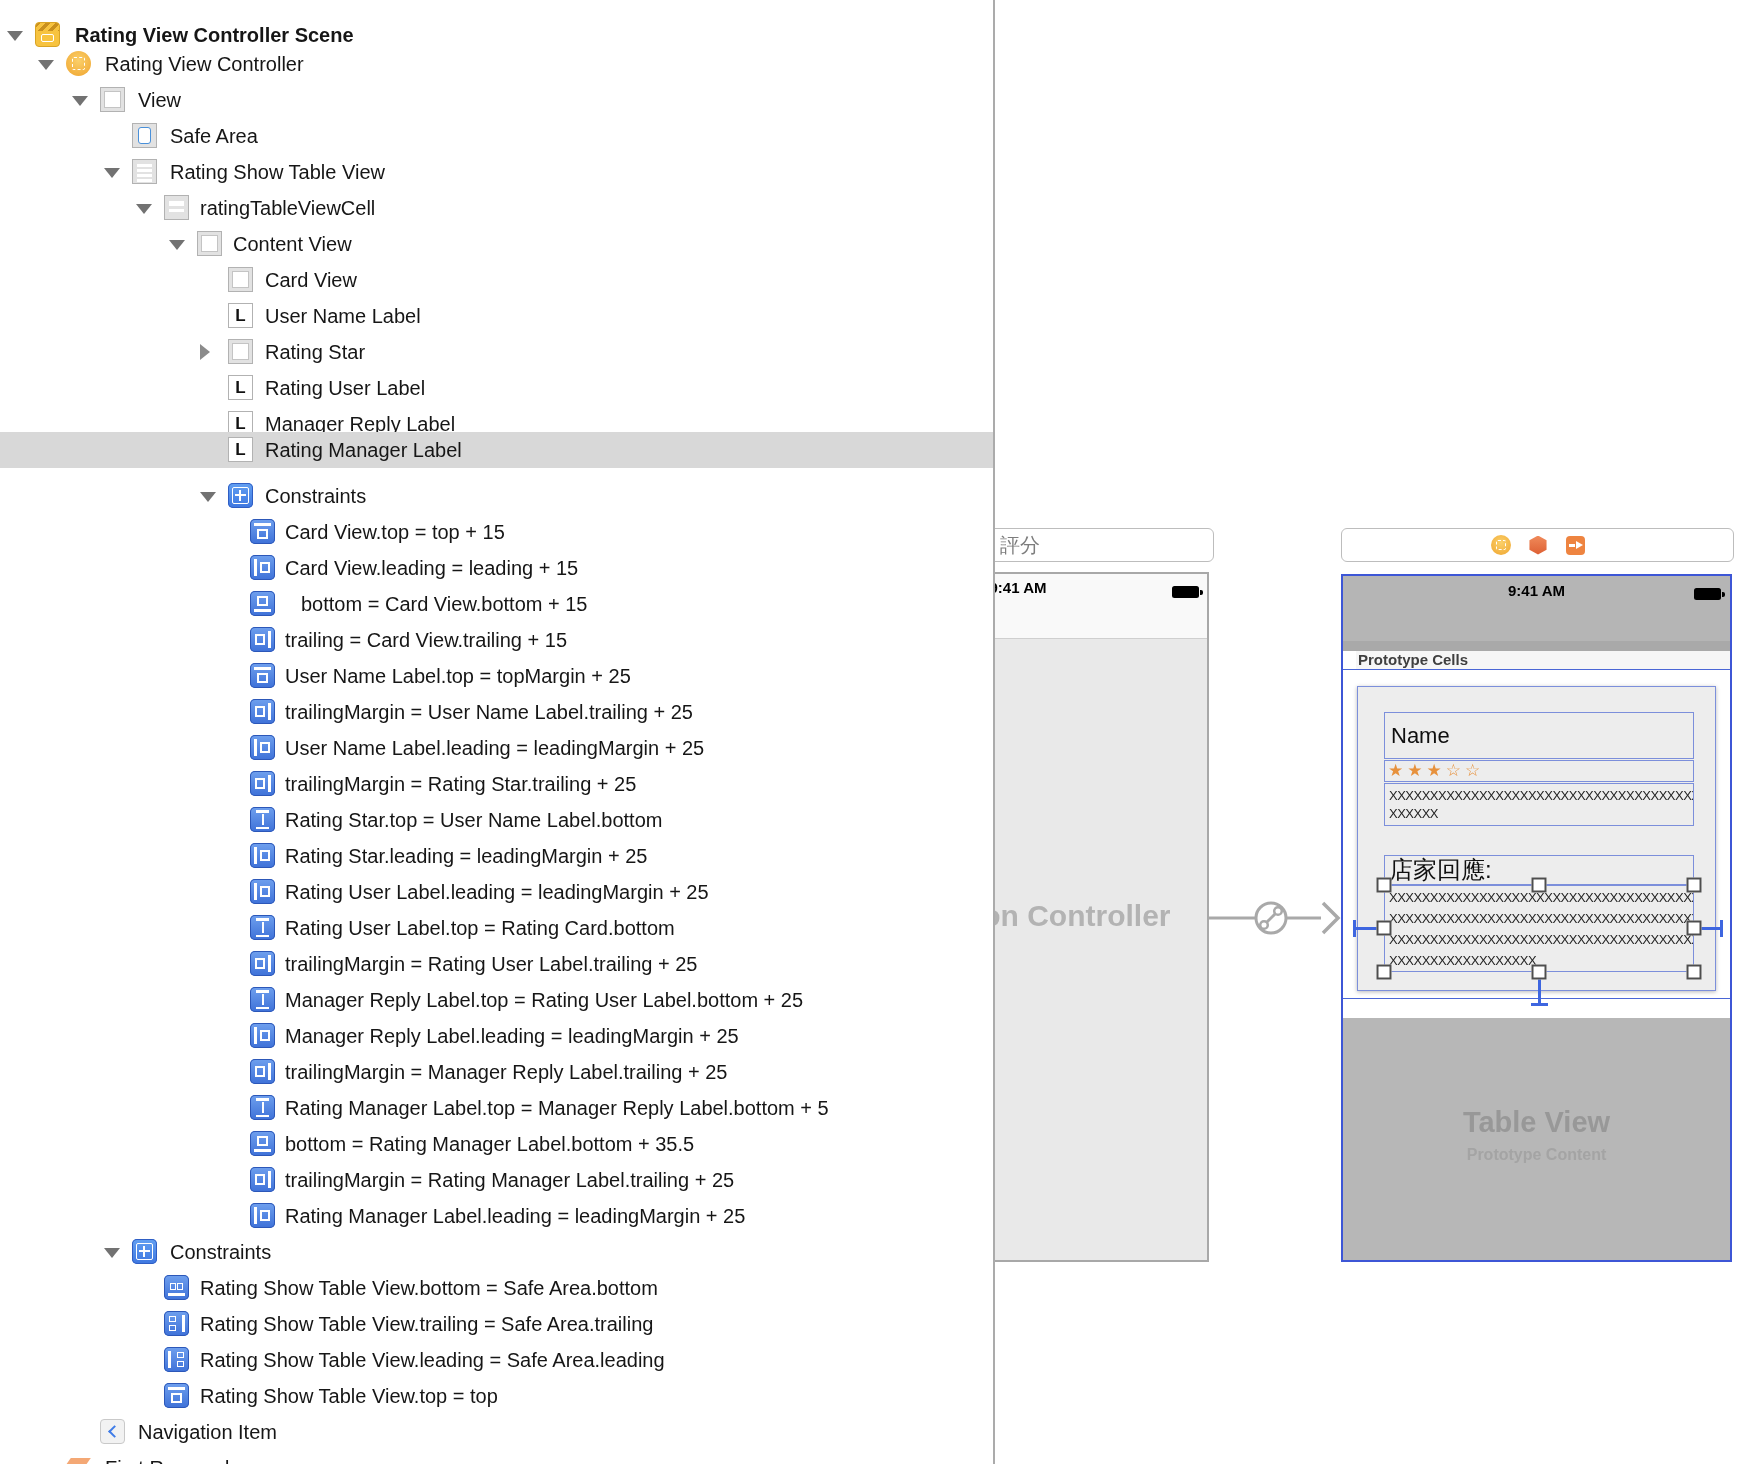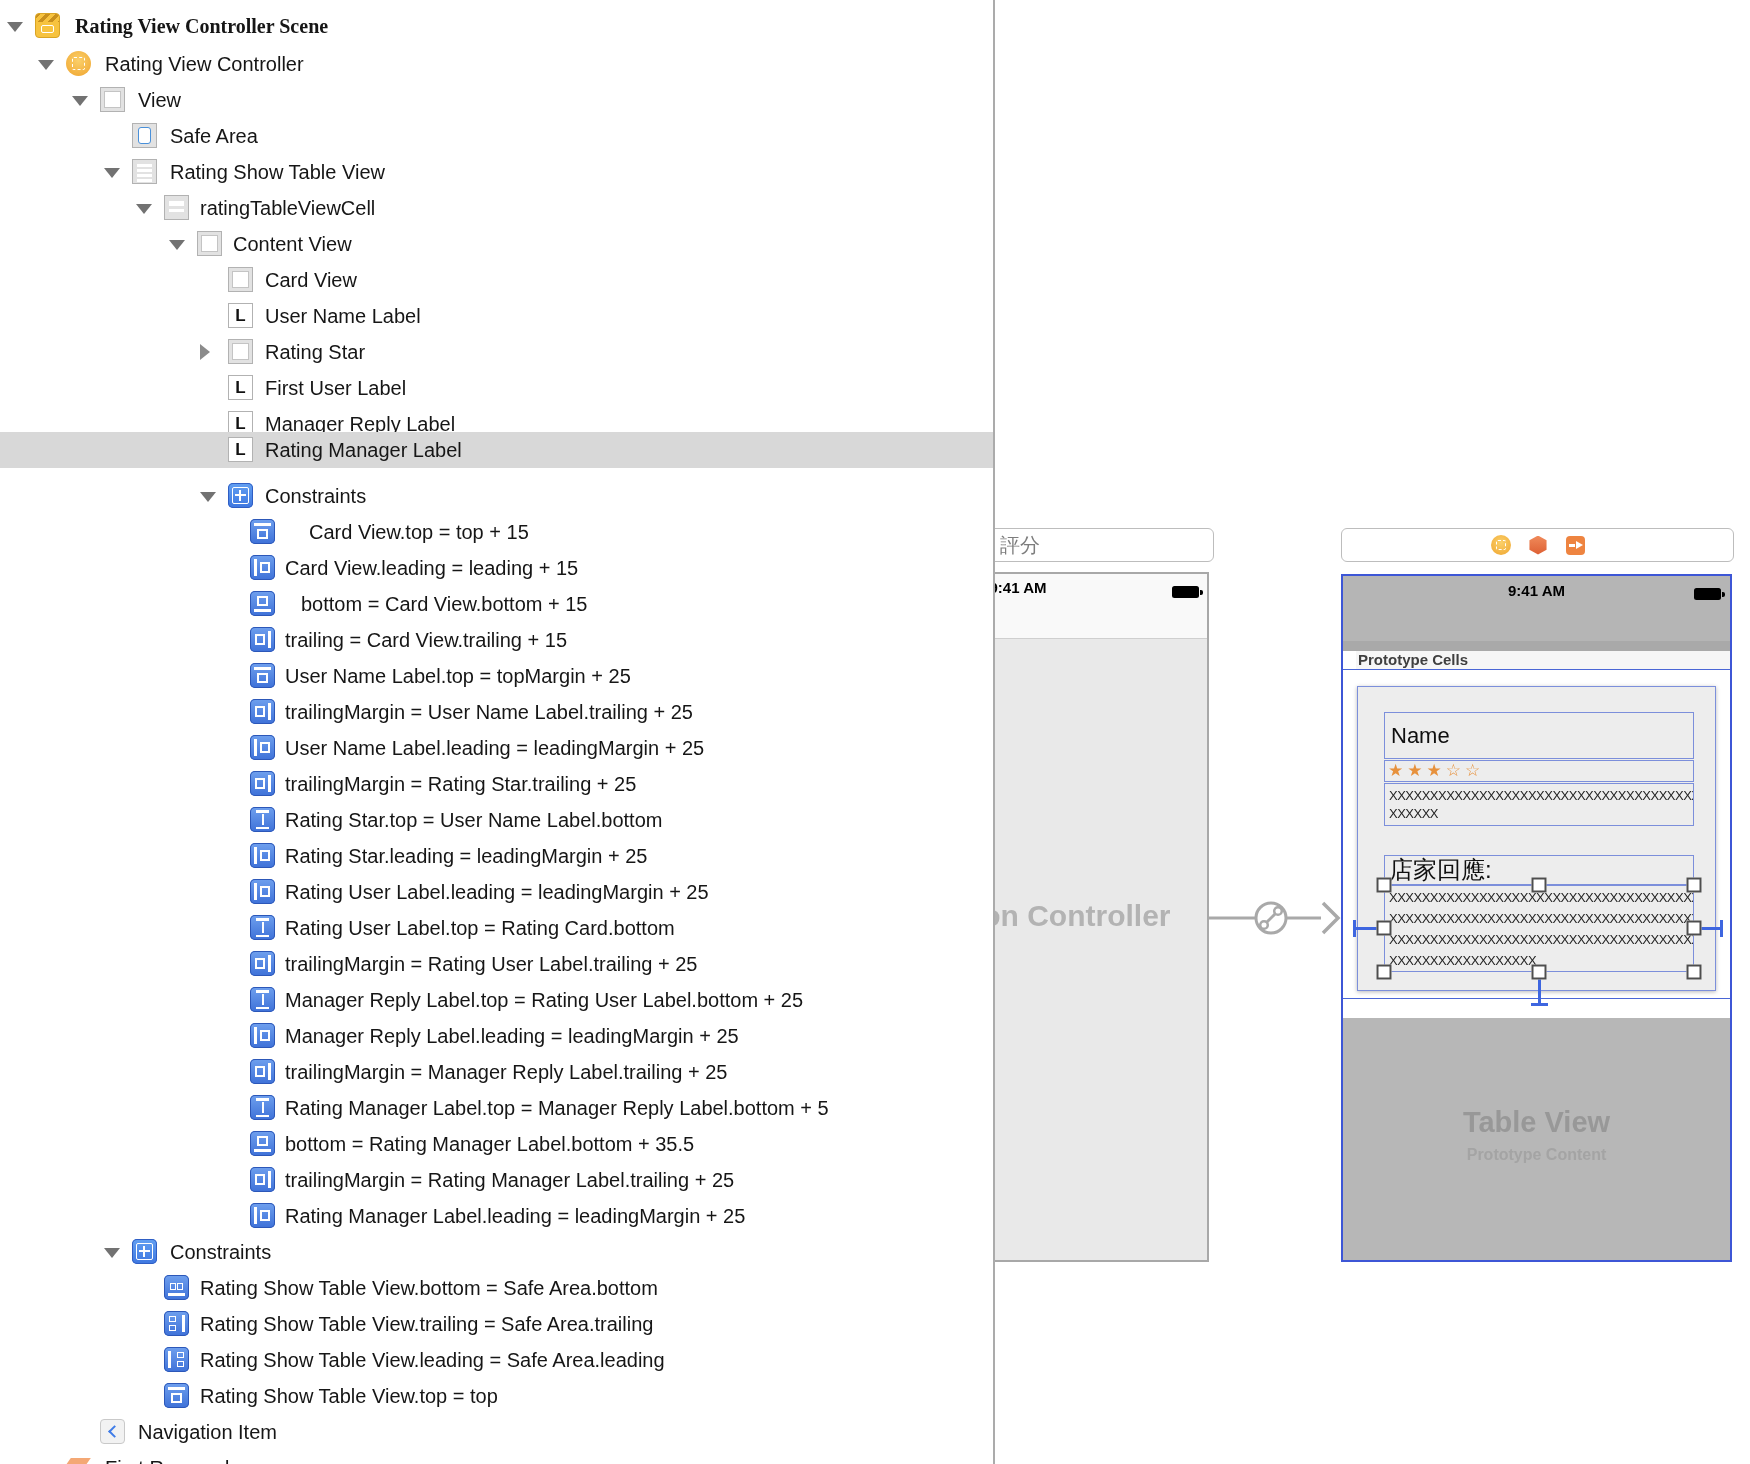--- a/index.html
+++ b/index.html
@@ -116,21 +116,21 @@
   #rgap{position:absolute;left:0;right:0;top:423px;height:19px;background:#fff;}
   #rfooter{position:absolute;left:0;right:0;top:442px;bottom:0;background:#b7b7b7;text-align:center;}
   #ftitle{margin-top:88px;font-size:29px;font-weight:600;color:#989898;}
   #fsub{margin-top:7px;font-size:16px;font-weight:600;color:#a4a4a4;}
   #segue{position:absolute;left:214px;top:888px;}
 </style>
 </head>
 <body>
 
 <div id="outline">
-    <div class="orow" style="top: 8px; font-family: Liberation Serif, serif;">
+    <div class="orow" style="top: 17px;">
       <span class="tri" style="left: 7px;"></span>
       <span class="icon icon-scene" style="left: 35px;">
         <span class="g1"></span>
         <span class="g2"></span>
         <span class="g3"></span>
       </span>
       <span class="olabel obold" style="left: 75px;">Rating View Controller Scene</span>
     </div>
     <div class="orow" style="top: 46px;">
       <span class="tri" style="left: 38px;"></span>
@@ -209,21 +209,21 @@
         <span class="g3"></span>
       </span>
       <span class="olabel" style="left: 265px;">Rating Star</span>
     </div>
     <div class="orow" style="top: 370px;">
       <span class="icon icon-label" style="left: 228px;">
         <span class="g1"></span>
         <span class="g2"></span>
         <span class="g3"></span>
       </span>
-      <span class="olabel" style="left: 265px;">First User Label</span>
+      <span class="olabel" style="left: 265px;">Rating User Label</span>
     </div>
     <div class="orow" style="top: 406px;">
       <span class="icon icon-label" style="left: 228px;">
         <span class="g1"></span>
         <span class="g2"></span>
         <span class="g3"></span>
       </span>
       <span class="olabel" style="left: 265px;">Manager Reply Label</span>
     </div>
     <div class="orow sel" style="top: 432px;">
@@ -242,21 +242,21 @@
         <span class="g3"></span>
       </span>
       <span class="olabel" style="left: 265px;">Constraints</span>
     </div>
     <div class="orow" style="top: 514px;">
       <span class="icon ci ci-top" style="left: 250px;">
         <span class="g1"></span>
         <span class="g2"></span>
         <span class="g3"></span>
       </span>
-      <span class="olabel" style="left: 285px; margin-left: 24px;">Card View.top = top + 15</span>
+      <span class="olabel" style="left: 285px;">Card View.top = top + 15</span>
     </div>
     <div class="orow" style="top: 550px;">
       <span class="icon ci ci-leading" style="left: 250px;">
         <span class="g1"></span>
         <span class="g2"></span>
         <span class="g3"></span>
       </span>
       <span class="olabel" style="left: 285px;">Card View.leading = leading + 15</span>
     </div>
     <div class="orow" style="top: 586px;">

